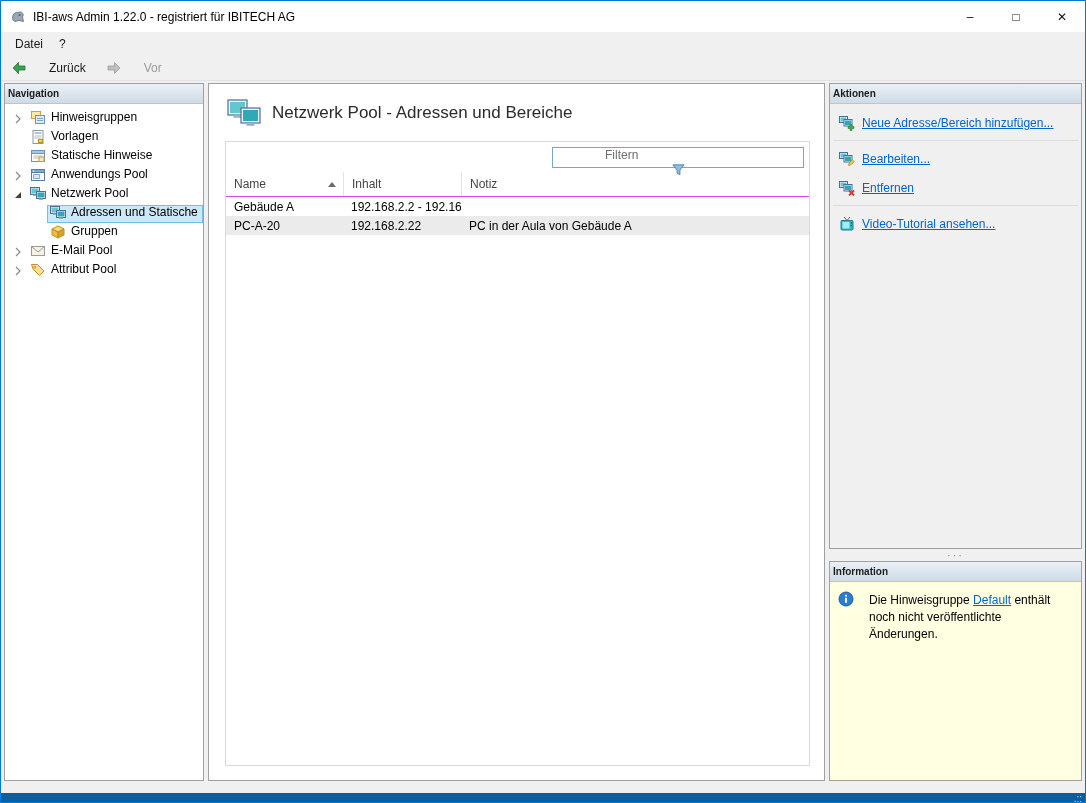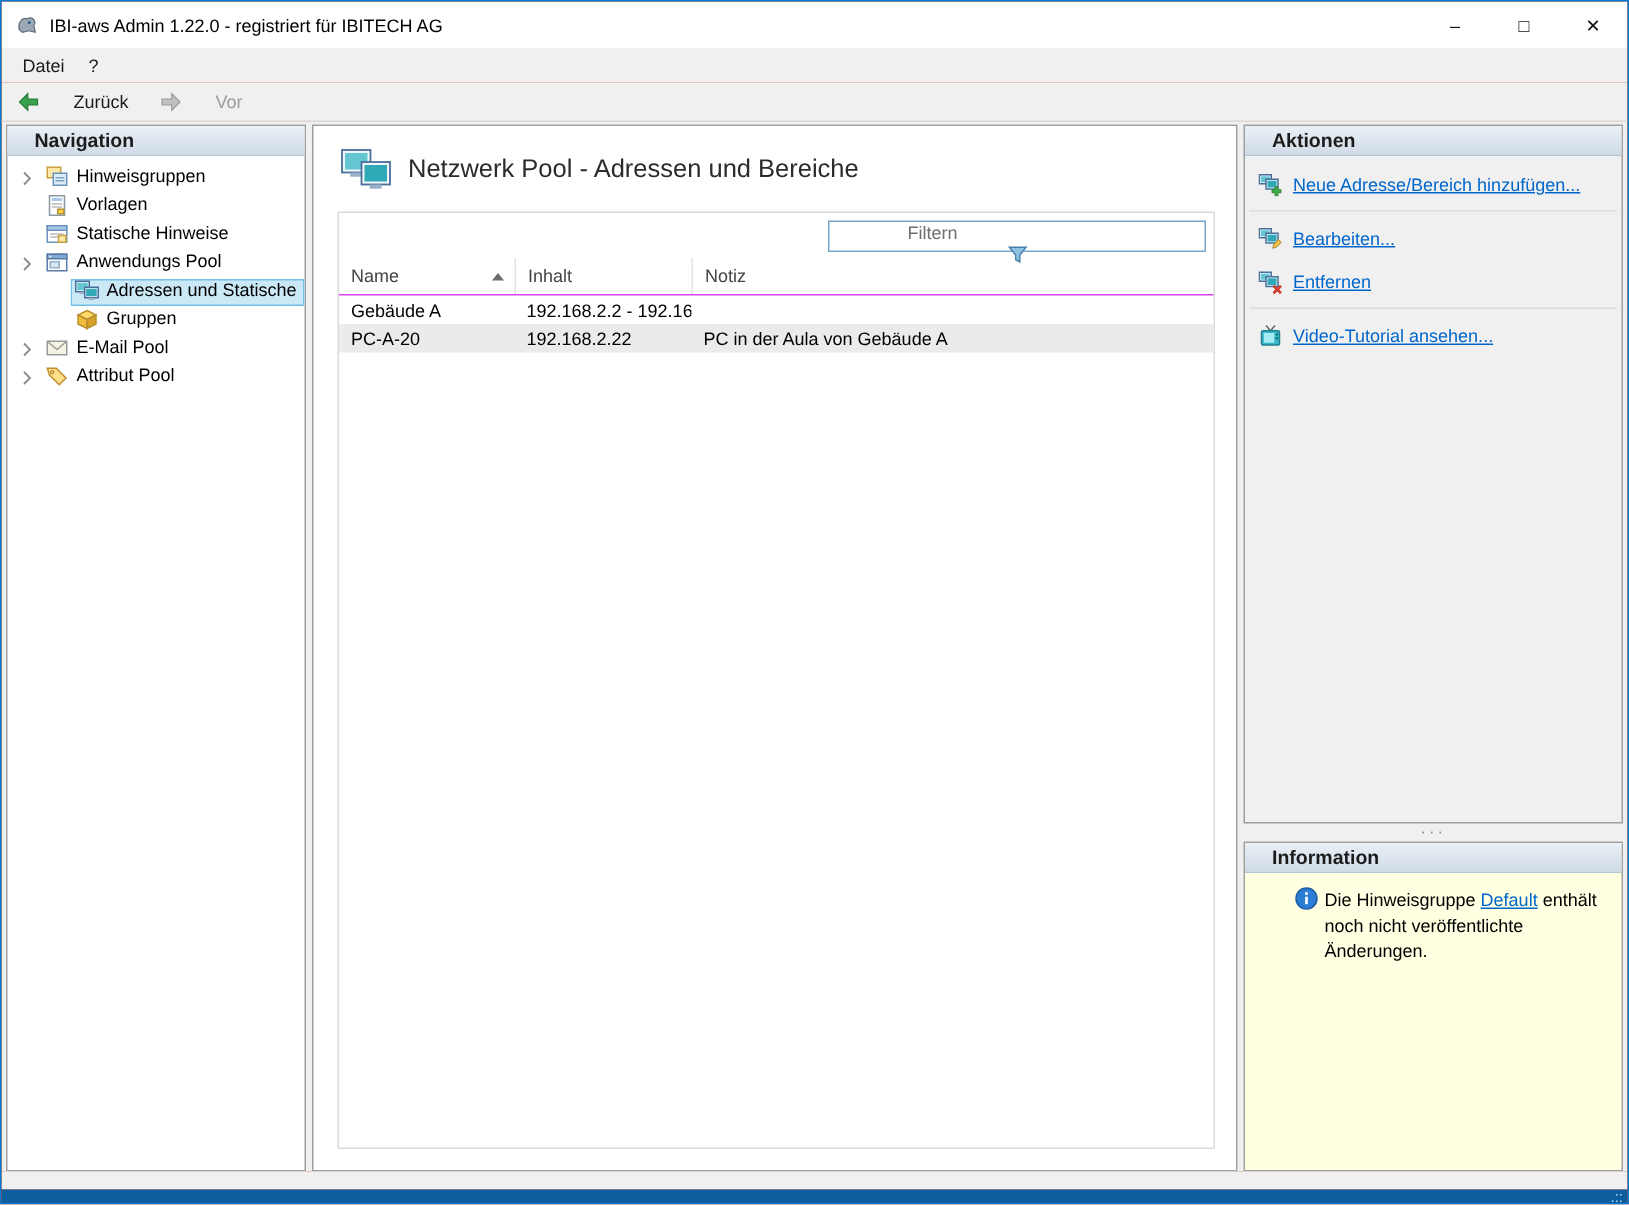--- a/index.html
+++ b/index.html
@@ -1,38 +1,38 @@
 <!DOCTYPE html>
 <html><head>
 <meta charset="utf-8">
 <style>
   * { margin:0; padding:0; box-sizing:border-box; }
   html,body { background:#ffffff; font-family:"Liberation Sans", sans-serif; }
-  .window { width:1086px; height:803px; border:1px solid #0078d7; display:flex; flex-direction:column; background:#c2410c; position:relative; overflow:hidden; }
+  .window { width:1086px; height:803px; border:1px solid #0078d7; display:flex; flex-direction:column; background:#0f766e; position:relative; overflow:hidden; }
 
   
   .titlebar { height:31px; background:#ffffff; display:flex; align-items:center; padding-left:8px; flex:none; }
   .app-icon { width:18px; height:18px; margin-right:6px; display:inline-flex; }
   .titlebar .title { font-size:12px; color:#000; }
   .win-controls { margin-left:auto; display:flex; height:100%; }
   .win-btn { width:46px; height:100%; display:flex; align-items:center; justify-content:center; font-size:12px; color:#111; cursor:default; }
 
   
   .menubar { height:23px; background:#f0f0f0; display:flex; align-items:center; padding-left:6px; font-size:12px; color:#1a1a1a; flex:none; }
   .menu-item { padding:3px 8px; }
 
   
   .toolbar { height:26px; background:#f0f0f0; border-bottom:1px solid #e2e2e2; display:flex; align-items:center; padding-left:6px; gap:12px; flex:none; }
   .tool-btn { display:flex; align-items:center; gap:22px; font-size:12px; color:#1a1a1a; padding:2px 4px; }
   .tool-btn.disabled { color:#9b9b9b; }
   .tool-icon { width:16px; height:16px; display:inline-flex; }
 
   
   .main { flex:1; min-height:0; display:flex; gap:4px; padding:2px 3px 0 3px; background:#f0f0f0; }
-  .panel-header { height:20px; background:linear-gradient(#eaf0f6,#cfdbe6); border-bottom:1px solid #b7c6d3; font-size:13px; font-weight:bold; color:#1c1c1c; display:flex; align-items:center; padding:0 18px; flex:none; }
+  .panel-header { height:20px; background:linear-gradient(#eaf0f6,#cfdbe6); border-bottom:1px solid #b7c6d3; font-size:10px; font-weight:bold; color:#1c1c1c; display:flex; align-items:center; padding:0 3px; flex:none; }
 
   
   .nav-panel { width:200px; flex:none; background:#fff; border:1px solid #a0a0a0; display:flex; flex-direction:column; }
   .tree { flex:1; padding-top:5px; font-size:12px; color:#000; overflow:hidden; }
   .tree-item { height:19px; display:flex; align-items:center; }
   .tree-item.lvl0 { padding-left:4px; }
   .tree-item.lvl1 { padding-left:24px; }
   .chevron { width:18px; height:16px; flex:none; display:inline-flex; align-items:center; justify-content:center; }
   .row-body { display:flex; align-items:flex-start; gap:5px; flex:1; height:18px; padding:0 3px; min-width:0; }
   .row-body.selected { background:#cbe8f6; box-shadow:inset 0 0 0 1px #70c0e7; }
@@ -65,21 +65,21 @@
   
   .right-col { width:253px; flex:none; display:flex; flex-direction:column; }
   .actions-panel { height:466px; flex:none; background:#f0f0f0; border:1px solid #a0a0a0; display:flex; flex-direction:column; }
   .actions-body { padding-top:4px;text-align:center; }
   .action-item { display:flex; align-items:center; gap:7px; padding:7px 9px 6px 9px; font-size:12px; color:#0066cc; cursor:default; }
   .action-item .lbl { text-decoration:underline; white-space:nowrap; }
   .action-sep { height:1px; background:#dcdcdc; margin:3px 3px; }
   .action-icon { width:16px; height:16px; flex:none; display:inline-flex; }
   .splitter { height:12px; flex:none; display:flex; align-items:center; justify-content:center; color:#8a8a8a; font-size:11px; letter-spacing:2px; line-height:6px; }
   .info-panel { flex:1; min-height:0; border:1px solid #a0a0a0; display:flex; flex-direction:column; background:#ffffe1; }
-  .info-body { flex:1; padding:10px 8px; display:flex; gap:4px; align-items:flex-start; font-size:12px; color:#000; line-height:1.4;margin-left:25px; }
+  .info-body { flex:1; padding:10px 8px; display:flex; gap:15px; align-items:flex-start; font-size:12px; color:#000; line-height:1.4; }
   .info-icon { width:16px; height:16px; flex:none; display:inline-flex; margin-top:-1px; }
   .info-link { color:#0066cc; text-decoration:underline; }
 
   
   .bottom-gap { height:12px; background:#f0f0f0; flex:none; }
   .statusbar { height:9px; background:#0c5e9e; flex:none; position:relative; }
   .grip { position:absolute; right:3px; bottom:-1px; color:#bcd7ee; font-size:10px; line-height:9px; letter-spacing:0; }
   svg { display:block; }
 </style>
 </head>
@@ -195,20 +195,40 @@
                 <rect x="1.5" y="2.5" width="13" height="11" fill="#ffffff" stroke="#5b7aa6"></rect>
                 <rect x="1.5" y="2.5" width="13" height="3" fill="#7ea9d4" stroke="#5b7aa6"></rect>
                 <circle cx="3.5" cy="4" r="0.7" fill="#ffffff"></circle>
                 <rect x="3.5" y="7.5" width="6" height="4" fill="#d8e6f2" stroke="#8fb0cc"></rect>
               </svg>
             </span>
             <span class="tree-label">Anwendungs Pool</span>
           </span>
         </div>
 
+        <div class="tree-item lvl0">
+          <span class="chevron">
+            <svg width="16" height="16" viewBox="0 0 16 16">
+                <path d="M11 5 L11 11 L5 11 Z" fill="#404040"></path>
+              </svg>
+          </span>
+          <span class="row-body">
+            <span class="tree-icon">
+              <svg width="16" height="16" viewBox="0 0 16 16">
+                <rect x="0.5" y="1.5" width="9" height="7" fill="#eef6f9" stroke="#4a6f9b"></rect>
+                <rect x="1.5" y="2.5" width="7" height="5" fill="#63c6d0"></rect>
+                <rect x="3" y="8.5" width="4" height="1.5" fill="#9ab0c8"></rect>
+                <rect x="6.5" y="5.5" width="9" height="7" fill="#eef6f9" stroke="#4a6f9b"></rect>
+                <rect x="7.5" y="6.5" width="7" height="5" fill="#2fa8b8"></rect>
+                <rect x="9" y="12.5" width="4" height="1.5" fill="#9ab0c8"></rect>
+              </svg>
+            </span>
+            <span class="tree-label">Netzwerk Pool</span>
+          </span>
+        </div>
 
         <div class="tree-item lvl1">
           <span class="chevron"></span>
           <span class="row-body selected">
             <span class="tree-icon">
               <svg width="16" height="16" viewBox="0 0 16 16">
                 <rect x="0.5" y="1.5" width="9" height="7" fill="#eef6f9" stroke="#4a6f9b"></rect>
                 <rect x="1.5" y="2.5" width="7" height="5" fill="#63c6d0"></rect>
                 <rect x="3" y="8.5" width="4" height="1.5" fill="#9ab0c8"></rect>
                 <rect x="6.5" y="5.5" width="9" height="7" fill="#eef6f9" stroke="#4a6f9b"></rect>

